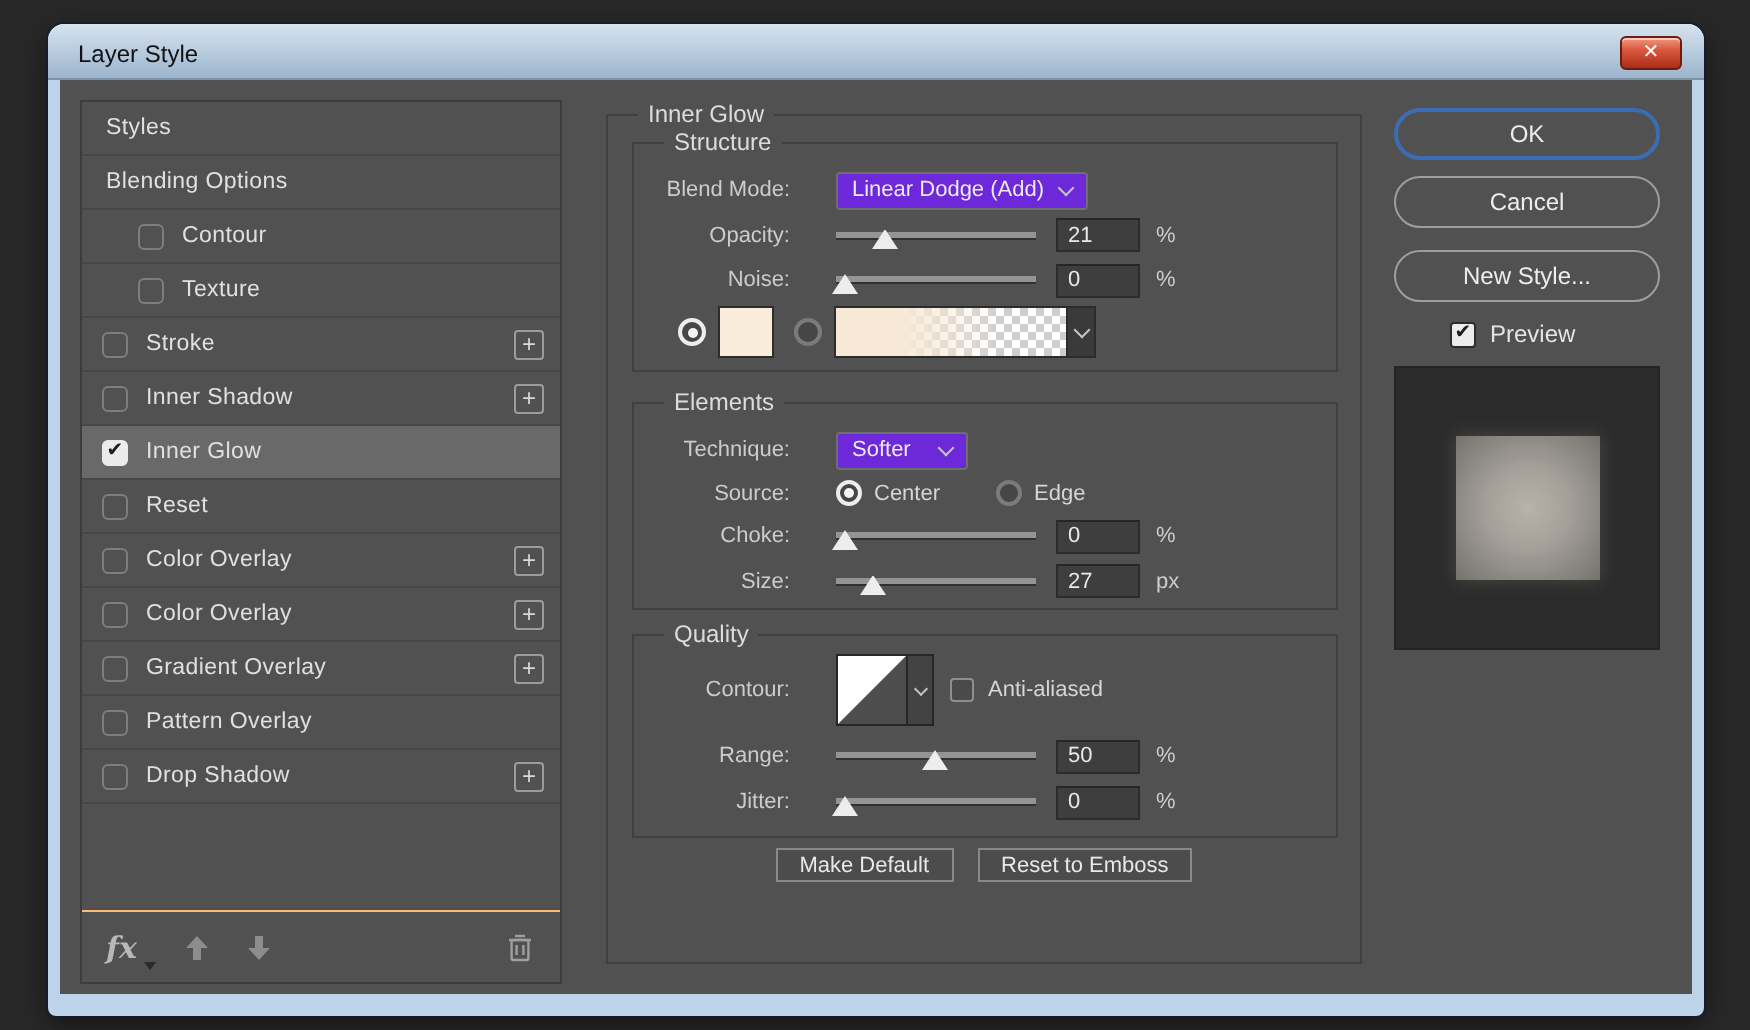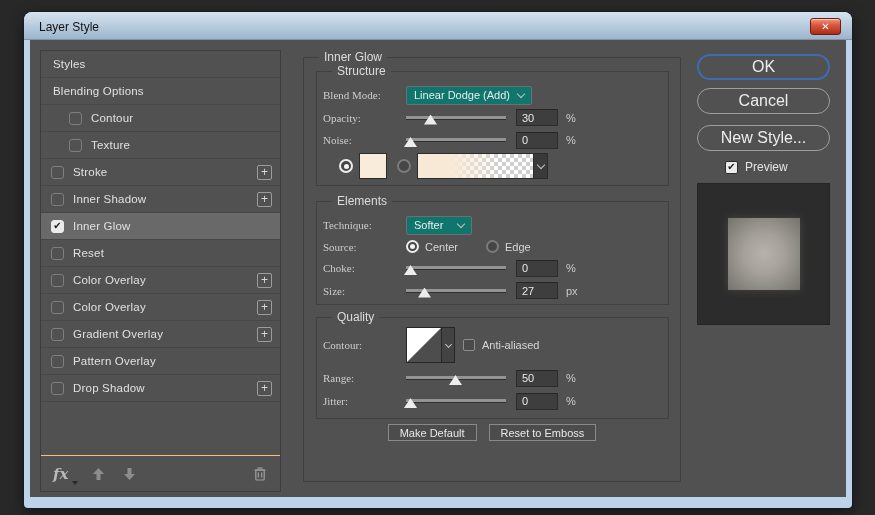--- a/index.html
+++ b/index.html
@@ -53,23 +53,23 @@
   .fieldset { position:absolute; border:1px solid #404040; }
   .legend { position:absolute; top:-7px; left:15px; background:#515151; padding:0 5px;
             font-size:12px; color:#dcdcdc; line-height:13px; }
   .main-panel { left:273px; top:17px; width:378px; height:425px; }
   .group { left:12px; width:353px; }
   .g-structure { top:13px; height:115px; padding:12px 0 0 6px; }
   .g-elements  { top:143px; height:104px; padding:12px 0 0 6px; }
   .g-quality   { top:259px; height:102px; padding:6px 0 0 6px; }
 
   .frow { display:flex; align-items:center; }
-  .flabel { width:72px; margin-right:11px; color:#cccccc; flex:none;font-family:Liberation Serif, serif; }
-
-  .dropdown { height:19px; background:#0f766e; border:1px solid #6e6e6e; border-radius:2px;
+  .flabel { width:72px; text-align:right; margin-right:23px; color:#cccccc; flex:none; }
+
+  .dropdown { height:19px; background:#6d28d9; border:1px solid #6e6e6e; border-radius:2px;
               display:flex; align-items:center; padding:0 7px; color:#eaeaea; }
   .chev { width:6px; height:6px; border-right:1.5px solid #c4c4c4; border-bottom:1.5px solid #c4c4c4;
           transform:rotate(45deg); margin-left:auto; margin-top:-3px; flex:none; }
   .dd-blend { width:126px; }
   .dd-technique { width:66px; }
 
   .slider { width:100px; height:14px; position:relative; flex:none; }
   .slider .track { position:absolute; left:0; right:0; top:5px; height:3px; background:#949494;
                    box-shadow:0 1px 0 rgba(0,0,0,.4); }
   .slider .thumb { position:absolute; top:4px; width:13px; height:10px; background:#ededed;
@@ -106,21 +106,21 @@
   .contour-chev .chev { margin:0; margin-top:-2px; width:5px; height:5px; }
   .cb-small { width:12px; height:12px; border:1px solid #8e8e8e; border-radius:2px; background:#4a4a4a; flex:none; }
 
   .panel-footer { position:absolute; left:0; right:0; top:366px; display:flex; justify-content:center; gap:12px; }
   .def-btn { height:17px; padding:0 11px; background:#4c4c4c; border:1px solid #898989;
              color:#e8e8e8; display:flex; align-items:center; font-size:11px; }
 
   
   .right-col { position:absolute; left:667px; top:0; width:134px; }
   .pill { position:absolute; left:0; width:133px; height:26px; border-radius:13px;
-          display:flex; align-items:center; justify-content:center; font-size:16px; color:#ededed; }
+          display:flex; align-items:center; justify-content:center; font-size:12px; color:#ededed; }
   .pill.ok { top:14px; border:2px solid #3c6db4; }
   .pill.gray { border:1px solid #9e9e9e; }
   .pill.cancel { top:48px; }
   .pill.newstyle { top:85px; }
   .preview-row { position:absolute; left:28px; top:120px; display:flex; align-items:center; }
   .cb-preview { width:13px; height:13px; border-radius:2px; background:#ececec; border:1px solid #2c2c2c;
                 display:flex; align-items:center; justify-content:center; flex:none; margin-right:7px; }
   .cb-preview::after { content:"✔"; font-size:10px; color:#1d1d1d; line-height:1; }
   .preview-row .lbl { font-size:12px; color:#e4e4e4; }
   .preview-thumb { position:absolute; left:0; top:143px; width:133px; height:142px; background:#2c2c2c;
@@ -235,21 +235,21 @@
               <span>Linear Dodge (Add)</span>
               <span class="chev"></span>
             </span>
           </div>
           <div class="frow" style="height:23px">
             <span class="flabel">Opacity:</span>
             <span class="slider">
               <span class="track"></span>
               <span class="thumb" style="left:18px"></span>
             </span>
-            <span class="valbox">30</span>
+            <span class="valbox">21</span>
             <span class="unit">%</span>
           </div>
           <div class="frow" style="height:22px">
             <span class="flabel">Noise:</span>
             <span class="slider">
               <span class="track"></span>
               <span class="thumb" style="left:-2px"></span>
             </span>
             <span class="valbox">0</span>
             <span class="unit">%</span>

